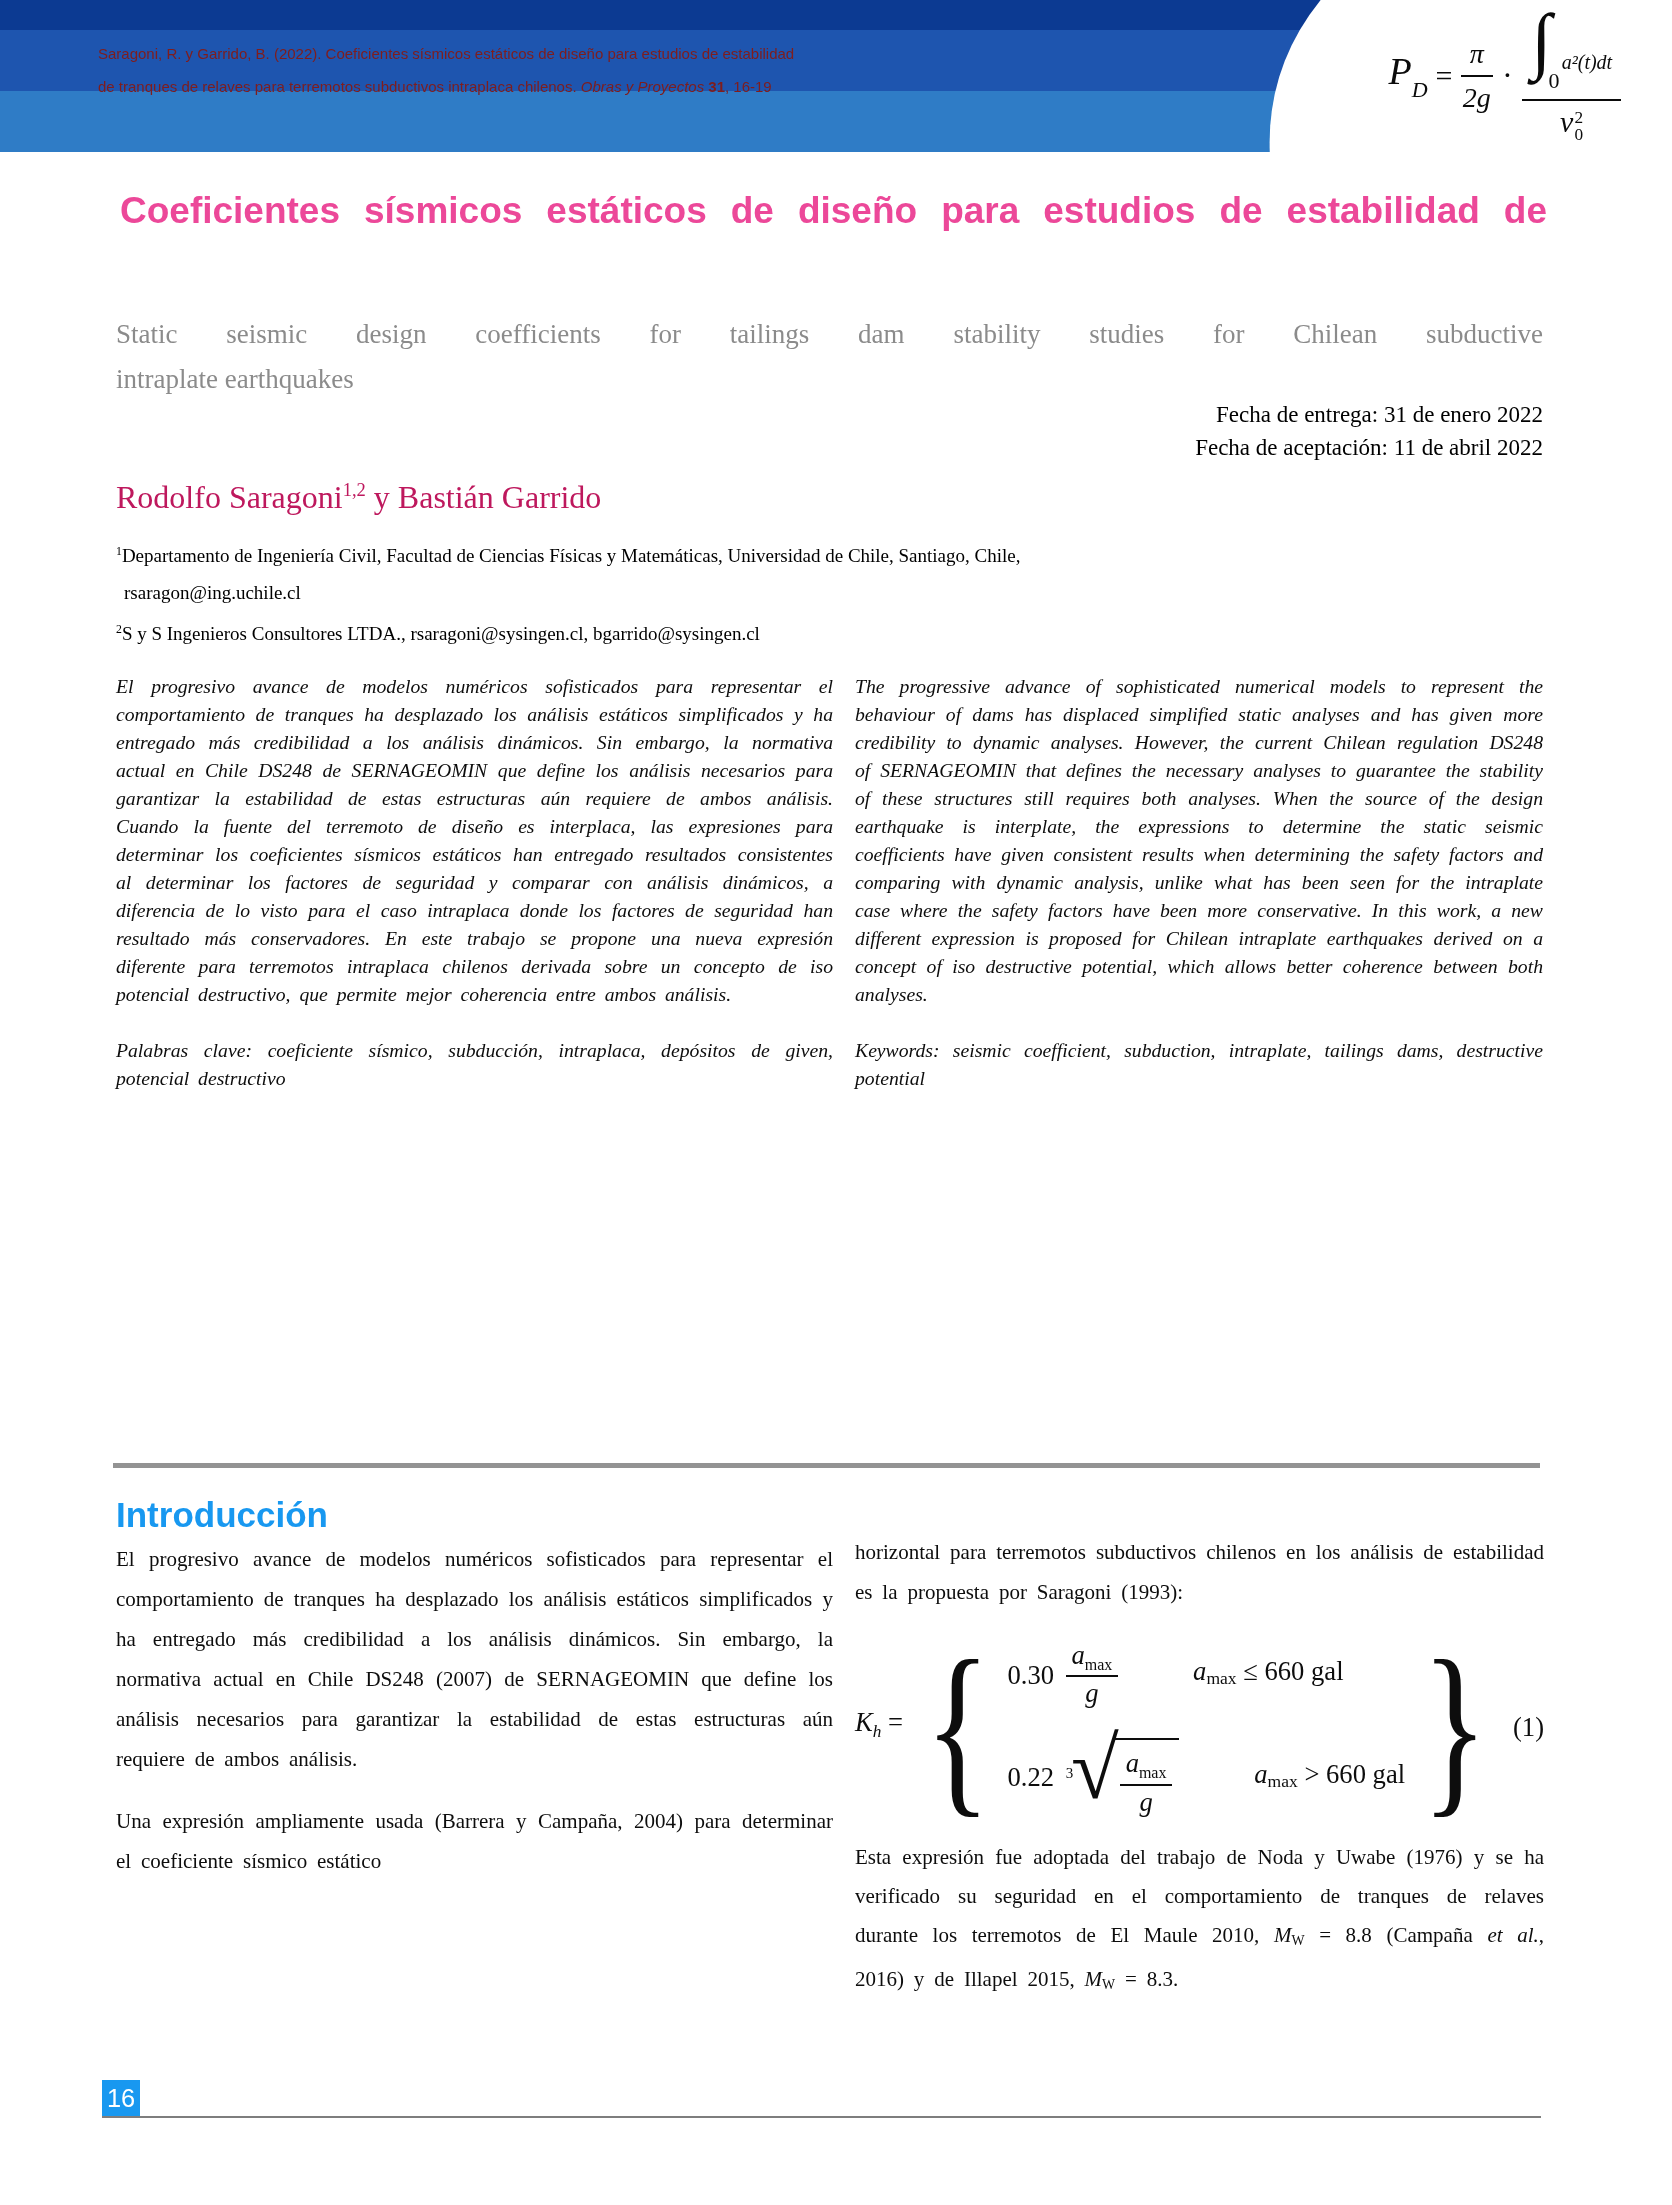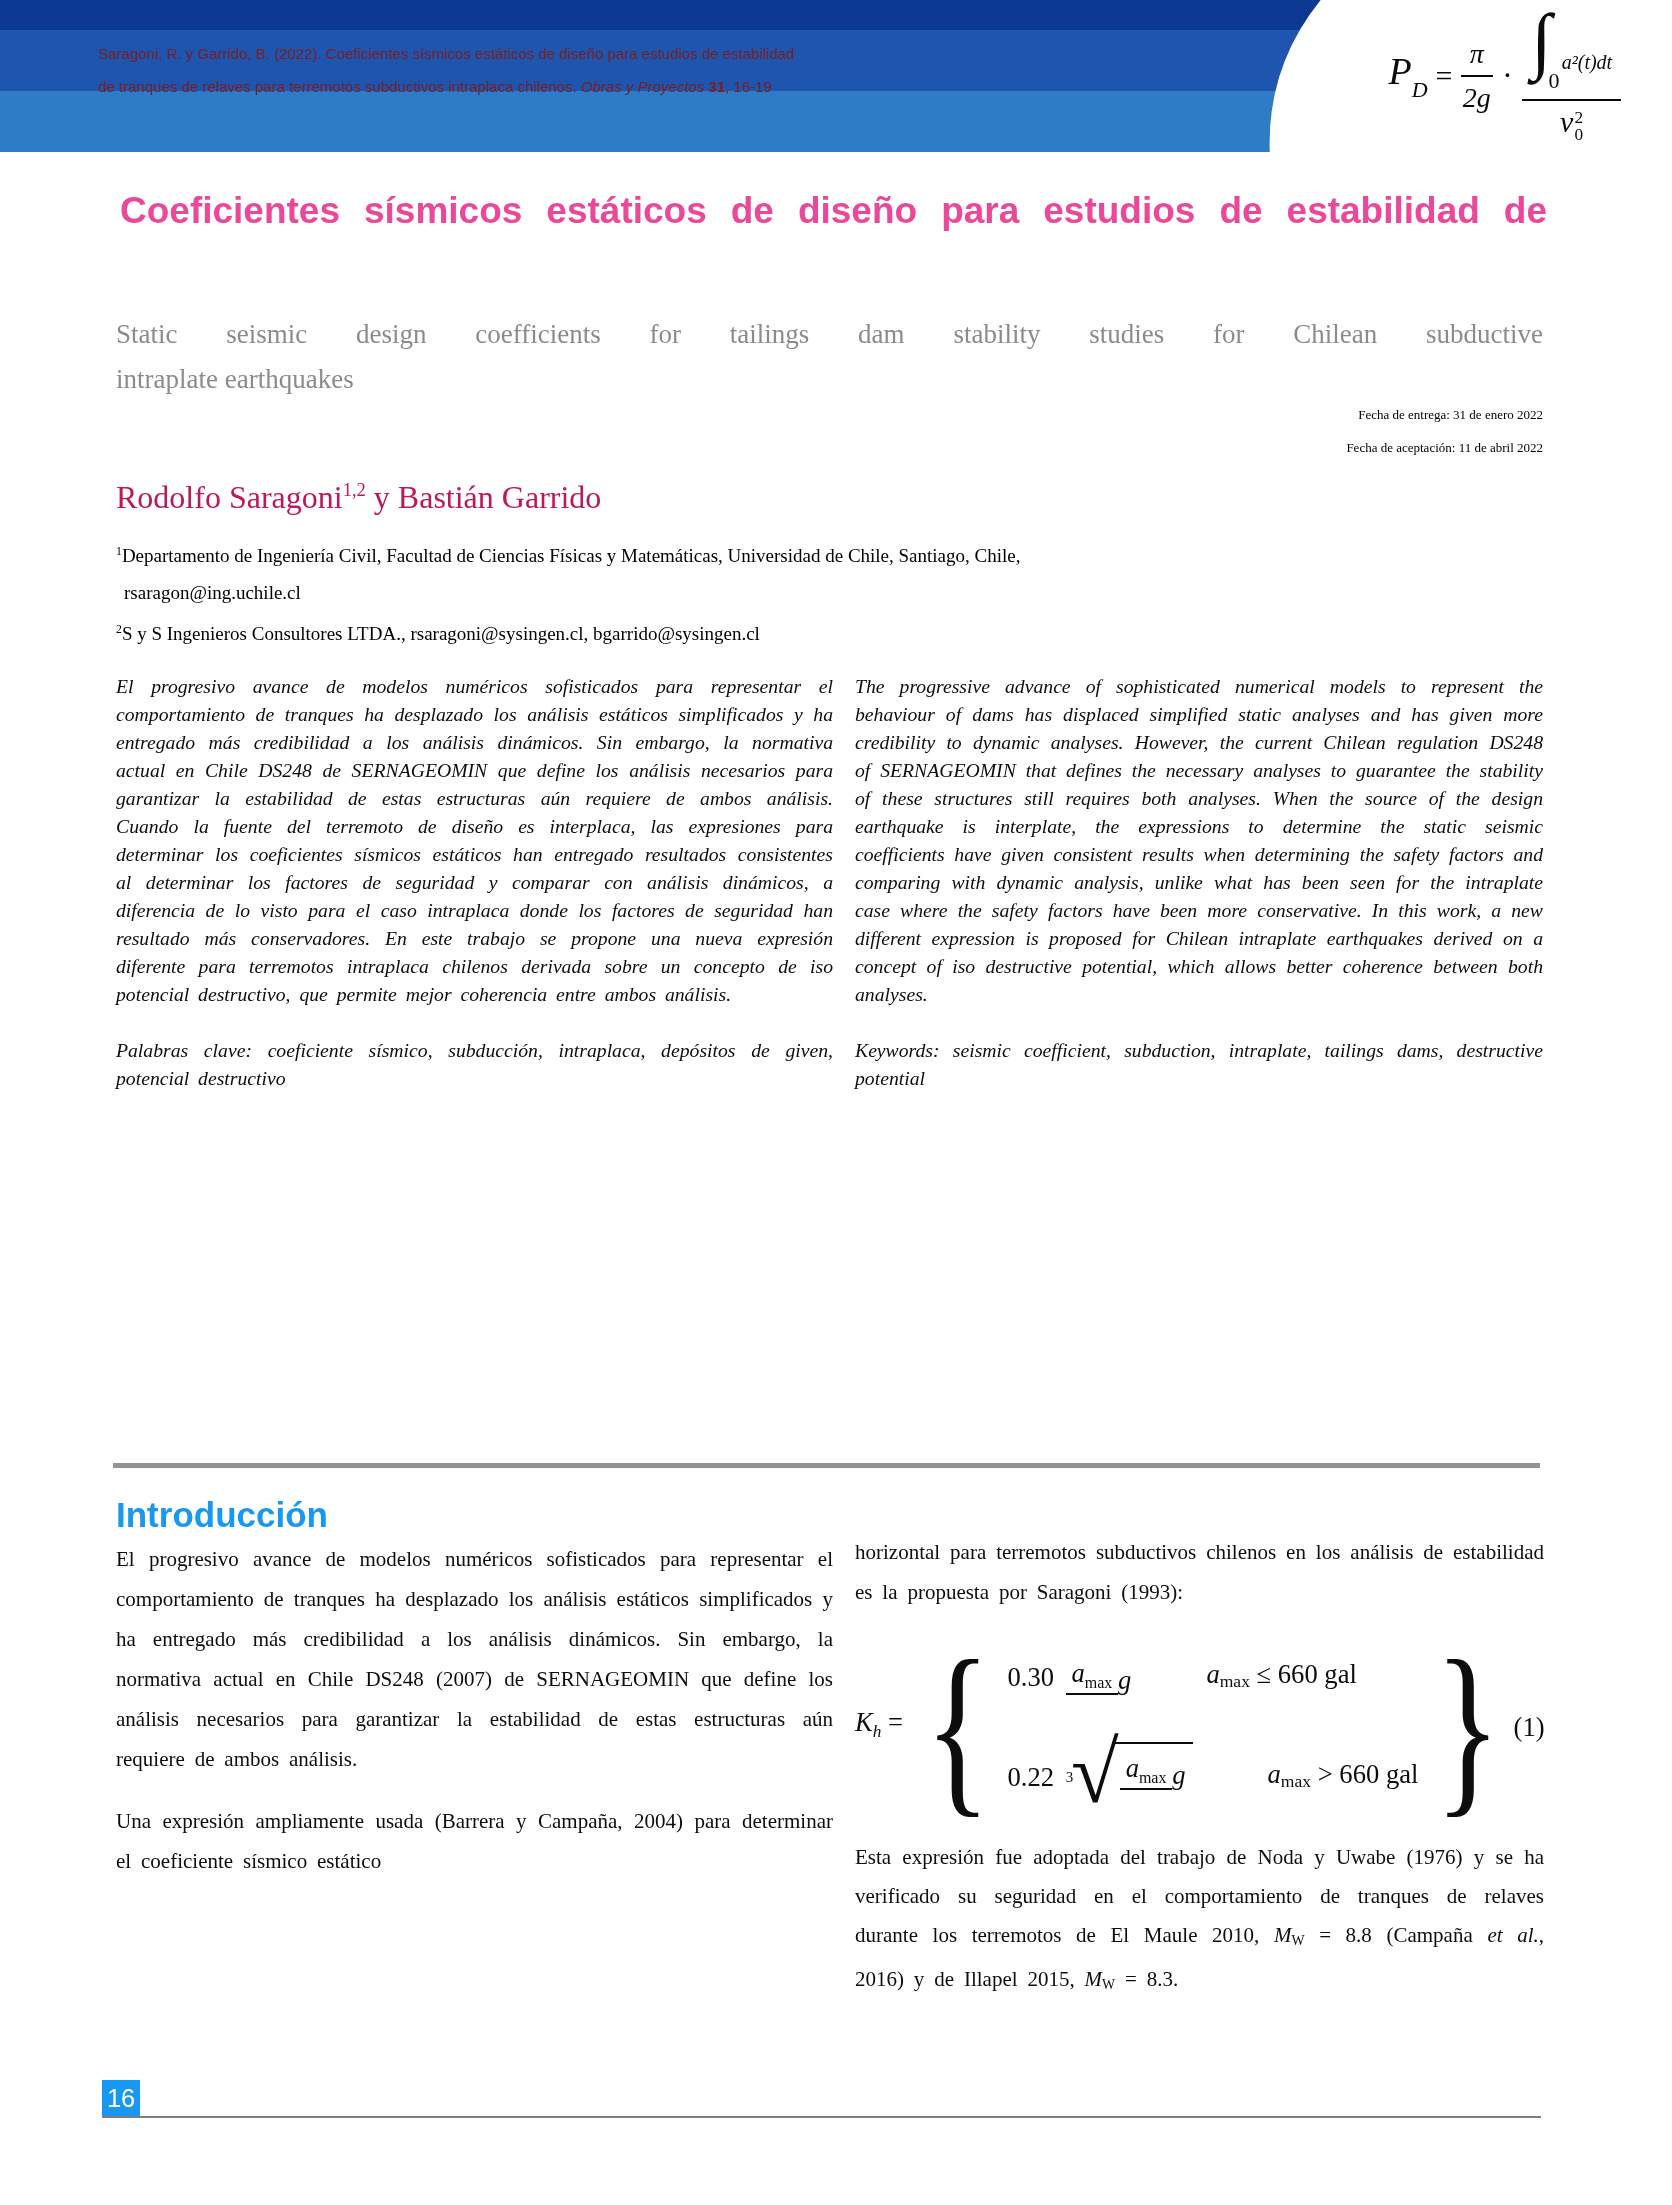--- a/index.html
+++ b/index.html
@@ -41,21 +41,21 @@
     font-family:"Liberation Sans", sans-serif;font-weight:700;
     font-size:37px;line-height:65px;color:#ec4899;letter-spacing:0px;
   }
   .stretch{text-align:justify;text-align-last:justify;}
   .subtitle{
     position:absolute;left:116px;top:312px;width:1427px;
     font-size:27px;line-height:45px;color:#8b8b8b;
   }
   .dates{
     position:absolute;right:130px;top:398px;text-align:right;
-    font-size:13px;line-height:33px;color:#000;
+    font-size:23px;line-height:33px;color:#000;
   }
   .authors{position:absolute;left:116px;top:479px;font-size:32px;color:#be185d;}
   .authors .seg-sup{font-size:58%;vertical-align:super;}
   .affiliations{position:absolute;left:116px;top:533px;width:1427px;font-size:19px;line-height:37px;color:#000;}
   .affil-email{padding-left:8px;}
   .seg-sup{vertical-align:super;font-size:62%;}
   .seg-sub{vertical-align:-0.22em;font-size:66%;}
   .seg-i{font-style:italic;}
   .seg-b{font-weight:700;}
   .seg-mi{font-style:italic;}
@@ -85,21 +85,21 @@
   
   .eq1{display:flex;align-items:center;margin-top:19.7px;height:191px;
        font-size:26.6px;text-align:left;word-spacing:normal;}
   .eq1-lhs{white-space:nowrap;margin-right:9.3px;}
   .eq1-lhs .mi{font-style:italic;}
   .eq1-lhs sub{font-style:italic;font-size:17.3px;}
   .brace{font-size:191px;line-height:0.82;font-weight:400;transform:scaleX(0.72);color:#0d0d0d;}
   .cases{display:flex;flex-direction:column;gap:25.4px;margin:0 3.5px;}
   .case-row{display:flex;align-items:center;min-height:75px;}
   .coef{margin-right:11.6px;}
-  .frac{display:inline-flex;flex-direction:row;align-items:flex-end;line-height:1.1;}
+  .frac{display:inline-flex;flex-direction:column;align-items:center;line-height:1.1;}
   .frac .num{border-bottom:2.3px solid #0d0d0d;padding:0 5.8px 2.3px;}
   .frac .den{padding-top:2.3px;}
   .mi-a{font-style:italic;}
   .sub-max{font-size:16px;vertical-align:-5.8px;}
   .root{display:inline-flex;align-items:flex-start;}
   .root-idx{font-size:15px;margin:15px -2.3px 0 0;z-index:1;}
   .root-sign{font-size:87px;line-height:0.9;margin-top:-8px;}
   .radicand{border-top:2.9px solid #0d0d0d;padding:3.5px 7px 0;margin-left:-5.8px;}
   .cond{margin-left:75px;white-space:nowrap;}
   .eqnum{margin-left:auto;}

